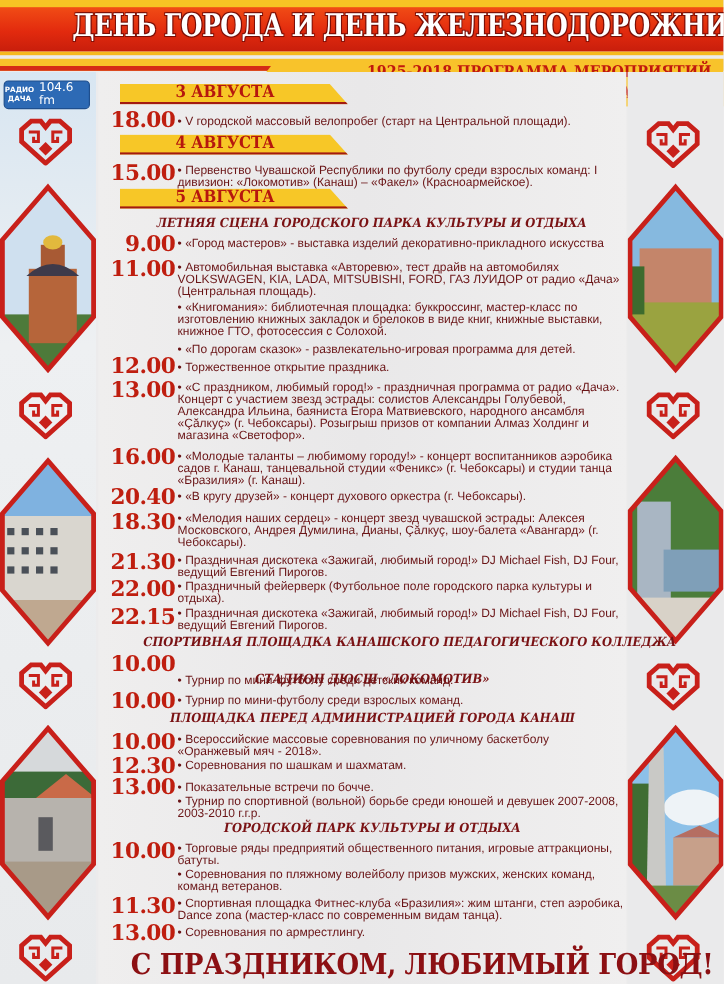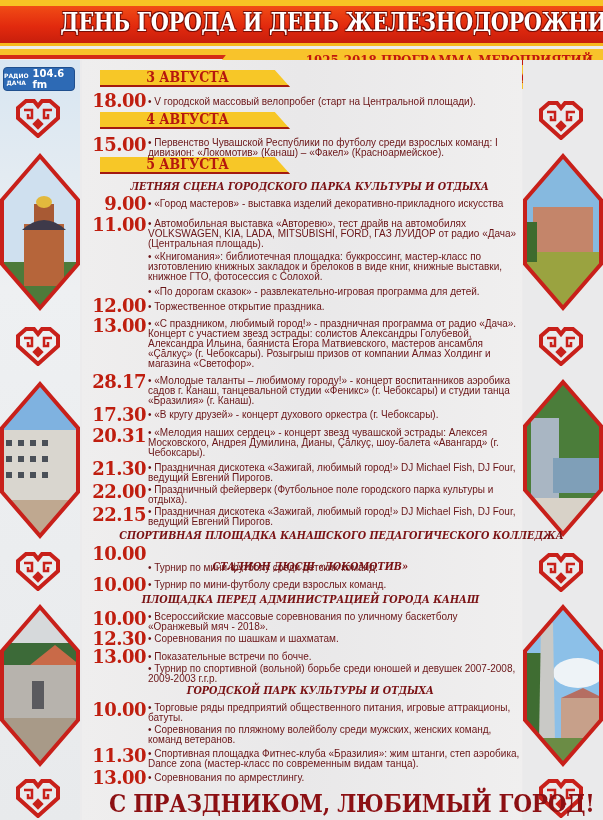--- a/index.html
+++ b/index.html
@@ -12,21 +12,21 @@
 .red-line{position:absolute;left:0;top:55px;width:230px;height:4px;background:#d52b16}
 .program-banner{position:absolute;left:215px;top:49px;width:388px;height:40px;background:#f8c32b;clip-path:polygon(4% 0,100% 0,100% 100%,0 100%,0 50%)}
 .program-line{position:absolute;right:6px;font-weight:bold;font-size:13.5px;color:#c1180e;white-space:nowrap;transform:scaleX(0.88);transform-origin:right center}
 .program-line.l1{top:3px}
 .program-line.l2{top:21px}
 .side{position:absolute;top:60px;width:80px;height:760px;background:linear-gradient(180deg,#d8e6f2 0%,#eef0f2 30%,#e8eaec 100%)}
 .side.left{left:0}
 .side.right{left:523px;width:80px;background:#eaeaeb}
 .radio-badge{position:absolute;left:3px;top:67px;width:72px;height:24px;background:#2d6ab5;border-radius:4px;border:1px solid #1f4f8e;color:#fff;font-family:"DejaVu Sans",sans-serif;display:flex;align-items:center;justify-content:center;gap:4px}
 .radio-name{font-size:6px;line-height:7px;text-align:center;font-weight:bold}
-.radio-freq{font-size:10px;font-weight:bold}
+.radio-freq{font-size:10px;font-weight:normal}
 .ornament{position:absolute;width:48px;height:40px}
 .main{position:absolute;left:82px;top:60px;width:440px;height:760px;background:linear-gradient(90deg,#efeeee 0%,#e9e8e9 50%,#f0efef 100%)}
 .day-banner{position:absolute;left:100px;width:190px;height:17px;background:#f7c727;clip-path:polygon(0 0,92% 0,100% 100%,0 100%);border-bottom:2px solid #a31a10}
 .day-label{position:absolute;left:0;top:-1px;width:175px;text-align:center;font-weight:bold;font-size:14px;color:#b6170e;transform:scaleX(0.9);transform-origin:center}
 .venue{position:absolute;left:100px;width:420px;text-align:center;font-style:italic;font-weight:bold;font-size:10.5px;color:#7a1214;text-decoration:underline;white-space:nowrap}
 .venue span{display:inline-block;transform:scaleX(0.92)}
 .time{position:absolute;left:86px;width:60px;text-align:right;font-weight:bold;font-size:18px;color:#bf1e0f;letter-spacing:-0.5px;line-height:18px;font-family:"DejaVu Serif",serif}
 .item{position:absolute;left:148px;width:372px;font-size:10px;line-height:10px;color:#6a1416;font-family:Liberation Sans, sans-serif}
 .footer{position:absolute;left:82px;top:789px;width:440px;font-weight:bold;font-size:24px;color:#8c1013;letter-spacing:-0.3px;white-space:nowrap}
 .footer span{display:inline-block;transform:scaleX(0.9)}
@@ -228,53 +228,53 @@
 <div class="venue" style="top:560px"><span>СТАДИОН ДЮСШ «ЛОКОМОТИВ»</span></div>
 <div class="venue" style="top:593px"><span>ПЛОЩАДКА ПЕРЕД АДМИНИСТРАЦИЕЙ ГОРОДА КАНАШ</span></div>
 <div class="venue" style="top:684px"><span>ГОРОДСКОЙ ПАРК КУЛЬТУРЫ И ОТДЫХА</span></div>
 
 <div class="time" style="top:92px">18.00</div>
 <div class="time" style="top:136px">15.00</div>
 <div class="time" style="top:195px">9.00</div>
 <div class="time" style="top:216px">11.00</div>
 <div class="time" style="top:297px">12.00</div>
 <div class="time" style="top:317px">13.00</div>
-<div class="time" style="top:373px">28.17</div>
-<div class="time" style="top:406px">17.30</div>
-<div class="time" style="top:427px">20.31</div>
+<div class="time" style="top:373px">16.00</div>
+<div class="time" style="top:406px">20.40</div>
+<div class="time" style="top:427px">18.30</div>
 <div class="time" style="top:460px">21.30</div>
 <div class="time" style="top:483px">22.00</div>
 <div class="time" style="top:506px">22.15</div>
 <div class="time" style="top:545px">10.00</div>
 <div class="time" style="top:576px">10.00</div>
 <div class="time" style="top:610px">10.00</div>
 <div class="time" style="top:630px">12.30</div>
 <div class="time" style="top:648px">13.00</div>
 <div class="time" style="top:701px">10.00</div>
 <div class="time" style="top:747px">11.30</div>
 <div class="time" style="top:769px">13.00</div>
 
 <div class="item" style="top:97px">• V городской массовый велопробег (старт на Центральной площади).</div>
 <div class="item" style="top:138px">• Первенство Чувашской Республики по футболу среди взрослых команд: I дивизион: «Локомотив» (Канаш) – «Факел» (Красноармейское).</div>
 <div class="item" style="top:199px">• «Город мастеров» - выставка изделий декоративно-прикладного искусства</div>
 <div class="item" style="top:219px">• Автомобильная выставка «Авторевю», тест драйв на автомобилях VOLKSWAGEN, KIA, LADA, MITSUBISHI, FORD, ГАЗ ЛУИДОР от радио «Дача» (Центральная площадь).</div>
 <div class="item" style="top:252px">• «Книгомания»: библиотечная площадка: буккроссинг, мастер-класс по изготовлению книжных  закладок и брелоков в виде книг, книжные выставки, книжное ГТО, фотосессия с Солохой.</div>
 <div class="item" style="top:287px">• «По дорогам сказок» - развлекательно-игровая программа для детей.</div>
 <div class="item" style="top:302px">• Торжественное открытие праздника.</div>
-<div class="item" style="top:319px">• «С праздником, любимый город!» - праздничная программа от радио «Дача». Концерт с участием звезд эстрады: солистов Александры Голубевой, Александра Ильина, баяниста Егора Матвиевского, мастеров ансамбля «Çăлкуç» (г. Чебоксары). Розыгрыш призов от компании Алмаз Холдинг и магазина «Светофор».</div>
+<div class="item" style="top:319px">• «С праздником, любимый город!» - праздничная программа от радио «Дача». Концерт с участием звезд эстрады: солистов Александры Голубевой, Александра Ильина, баяниста Егора Матвиевского, народного ансамбля «Çăлкуç» (г. Чебоксары). Розыгрыш призов от компании Алмаз Холдинг и магазина «Светофор».</div>
 <div class="item" style="top:376px">• «Молодые таланты – любимому городу!» - концерт воспитанников аэробика садов г. Канаш, танцевальной студии «Феникс» (г. Чебоксары) и студии танца «Бразилия» (г. Канаш).</div>
 <div class="item" style="top:410px">• «В кругу друзей» - концерт духового оркестра (г. Чебоксары).</div>
 <div class="item" style="top:428px">• «Мелодия наших сердец» - концерт звезд чувашской эстрады: Алексея Московского, Андрея Думилина, Дианы, Çăлкуç, шоу-балета «Авангард» (г. Чебоксары).</div>
 <div class="item" style="top:463px">• Праздничная дискотека «Зажигай, любимый город!» DJ Michael Fish, DJ Four, ведущий Евгений Пирогов.</div>
 <div class="item" style="top:485px">• Праздничный фейерверк (Футбольное поле городского парка культуры и отдыха).</div>
 <div class="item" style="top:507px">• Праздничная дискотека «Зажигай, любимый город!» DJ Michael Fish, DJ Four, ведущий Евгений Пирогов.</div>
 <div class="item" style="top:563px">• Турнир по мини-футболу среди детских команд.</div>
 <div class="item" style="top:580px">• Турнир по мини-футболу среди взрослых команд.</div>
 <div class="item" style="top:612px">• Всероссийские массовые соревнования по уличному баскетболу «Оранжевый мяч - 2018».</div>
 <div class="item" style="top:634px">• Соревнования по шашкам и шахматам.</div>
 <div class="item" style="top:652px">• Показательные встречи по бочче.</div>
-<div class="item" style="top:664px">• Турнир по спортивной (вольной) борьбе среди юношей и девушек 2007-2008, 2009-2003 г.г.р.</div>
+<div class="item" style="top:664px">• Турнир по спортивной (вольной) борьбе среди юношей и девушек 2007-2008, 2003-2010 г.г.р.</div>
 <div class="item" style="top:703px">• Торговые ряды предприятий общественного питания, игровые аттракционы, батуты.</div>
-<div class="item" style="top:725px">• Соревнования по пляжному волейболу среди мужских, женских команд, команд ветеранов.</div>
+<div class="item" style="top:725px">• Соревнования по пляжному волейболу призов мужских, женских команд, команд ветеранов.</div>
 <div class="item" style="top:749px">• Спортивная площадка Фитнес-клуба «Бразилия»: жим штанги, степ аэробика, Dance zona (мастер-класс по современным видам танца).</div>
 <div class="item" style="top:773px">• Соревнования по армрестлингу.</div>
 
 <div class="footer"><span>С ПРАЗДНИКОМ, ЛЮБИМЫЙ ГОРОД!</span></div>
 
 </body></html>

